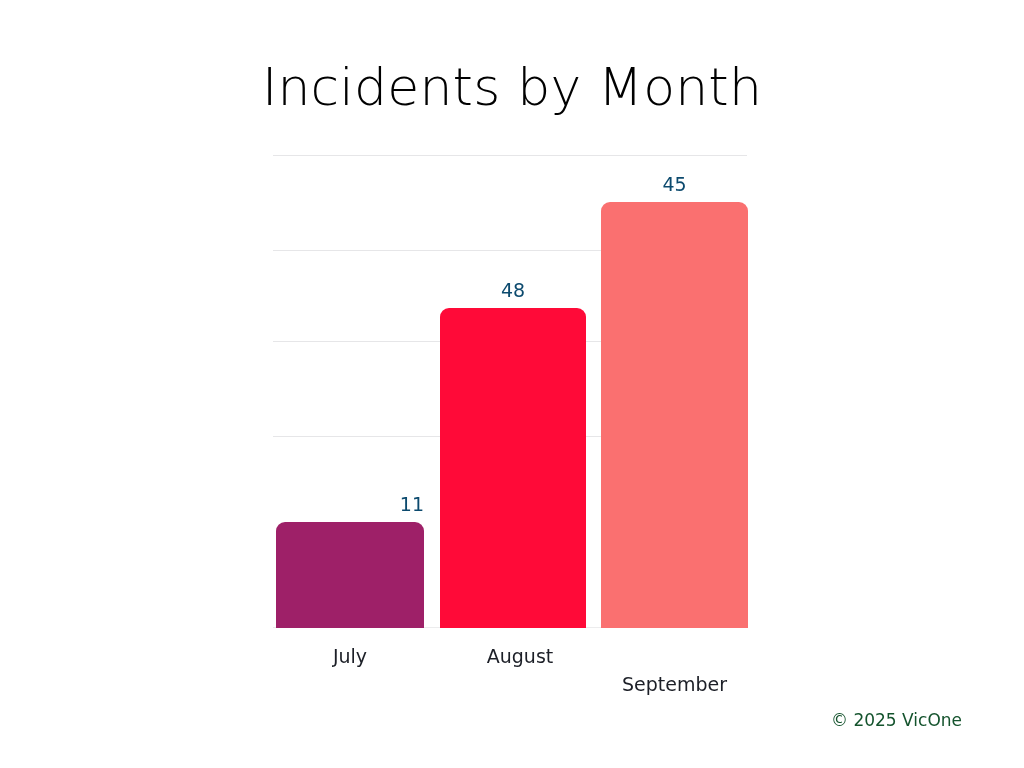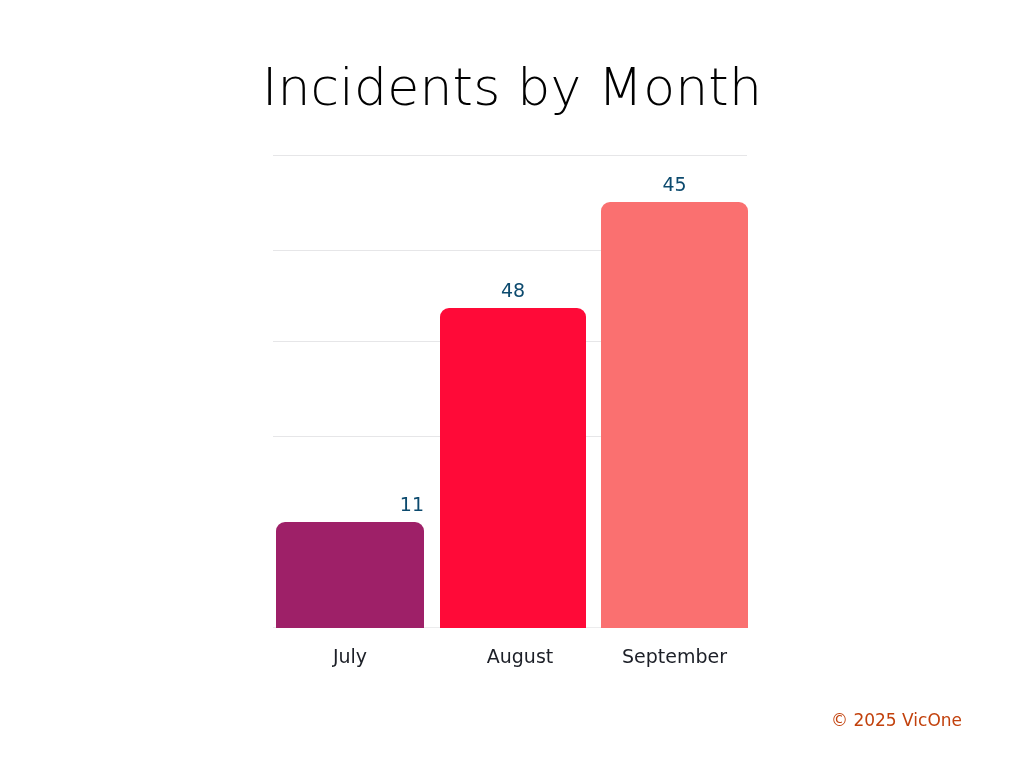--- a/index.html
+++ b/index.html
@@ -111,21 +111,21 @@
     white-space: nowrap;
   }
 
   
   #footer-credit {
     position: absolute;
     right: 62px;
     bottom: 38px;
     font-size: 17px;
     font-weight: 400;
-    color: #c2410c;
+    color: #14532d;
     white-space: nowrap;
   }
 </style>
 </head>
 <body>
 
 <div id="chart-card">
 
   <div id="chart-title">Incidents by Month</div>
 
@@ -152,18 +152,18 @@
         <div class="bar" style="height:426px; background:#FA7070;"></div>
         <div class="bar-value" style="bottom:433px;">45</div>
       </div>
 
     </div>
   </div>
 
   <div id="category-axis">
     <div class="category-label" style="left:3px; width:148px;">July</div>
     <div class="category-label" style="left:174px; width:146px;">August</div>
-    <div class="category-label" style="left:328px; width:147px;">September</div>
+    <div class="category-label" style="left:328px; width:147px;margin-top:28px;">September</div>
   </div>
 
   <div id="footer-credit">© 2025 VicOne</div>
 
 </div>
 
 </body></html>

